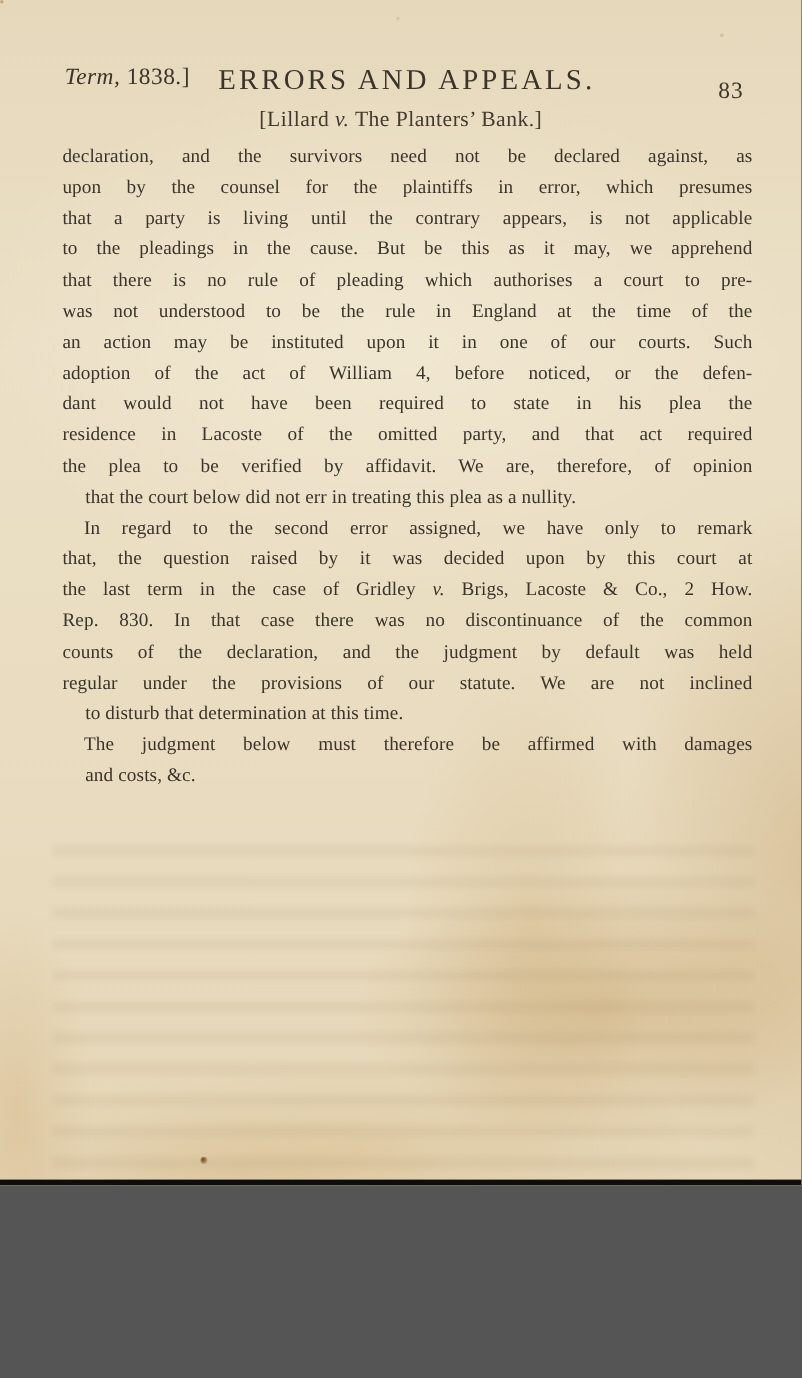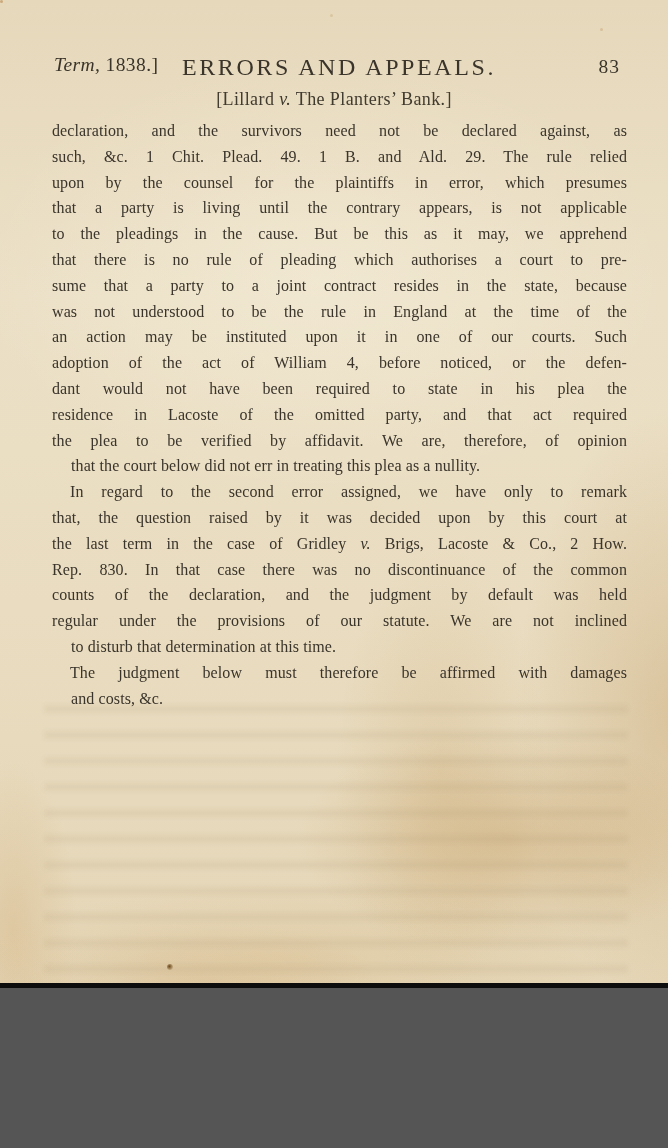--- a/index.html
+++ b/index.html
@@ -27,21 +27,21 @@
   }
   .header-row{
     position:absolute;top:54px;left:52px;right:42px;height:26px;
     font-size:19.5px;
   }
   .term-date{position:absolute;left:2px;top:0;letter-spacing:0.4px;}
   .running-head{
     position:absolute;left:0;right:0;top:0;text-align:center;
     letter-spacing:2.6px;font-size:24px;
   }
-  .page-number{position:absolute;right:6px;top:2px;letter-spacing:1px;}
+  .page-number{position:absolute;right:6px;top:12px;letter-spacing:1px;}
   .it{font-style:italic;}
   .caption{
     position:absolute;top:89px;left:0;right:0;
     text-align:center;font-size:18px;letter-spacing:0.4px;
     color:#413a2f;
   }
   .body-text{
     position:absolute;top:118px;left:52px;width:575px;
     font-size:16px;line-height:25.8px;
     letter-spacing:0.1px;
@@ -99,26 +99,24 @@
   <div class="header-row">
     <span class="term-date"><span class="it">Term,</span><span> 1838.]</span></span>
     <span class="running-head">ERRORS AND APPEALS.</span>
     <span class="page-number">83</span>
   </div>
 
   <div class="caption"><span>[Lillard </span><span class="it">v.</span><span> The Planters’ Bank.]</span></div>
 
   <div class="body-text">
       <div class="bodyline">declaration, and the survivors need not be declared against, as</div>
-      <div class="bodyline">such, &amp;c.  1 Chit. Plead. 49.  1 B. and Ald. 29.  The rule relied</div>
       <div class="bodyline">upon by the counsel for the plaintiffs in error, which presumes</div>
       <div class="bodyline">that a party is living until the contrary appears, is not applicable</div>
       <div class="bodyline">to the pleadings in the cause.  But be this as it may, we apprehend</div>
       <div class="bodyline">that there is no rule of pleading which authorises a court to pre-</div>
-      <div class="bodyline">sume that a party to a joint contract resides in the state, because</div>
       <div class="bodyline">was not understood to be the rule in England at the time of the</div>
       <div class="bodyline">an action may be instituted upon it in one of our courts.  Such</div>
       <div class="bodyline">adoption of the act of William 4, before noticed, or the defen-</div>
       <div class="bodyline">dant would not have been required to state in his plea the</div>
       <div class="bodyline">residence in Lacoste of the omitted party, and that act required</div>
       <div class="bodyline">the plea to be verified by affidavit.  We are, therefore, of opinion</div>
       <div class="bodyline last">that the court below did not err in treating this plea as a nullity.</div>
       <div class="bodyline indent">In regard to the second error assigned, we have only to remark</div>
       <div class="bodyline">that, the question raised by it was decided upon by this court at</div>
       <div class="bodyline"><span>the last term in the case of Gridley </span><span class="it">v.</span><span> Brigs, Lacoste &amp; Co., 2 How.</span></div>

